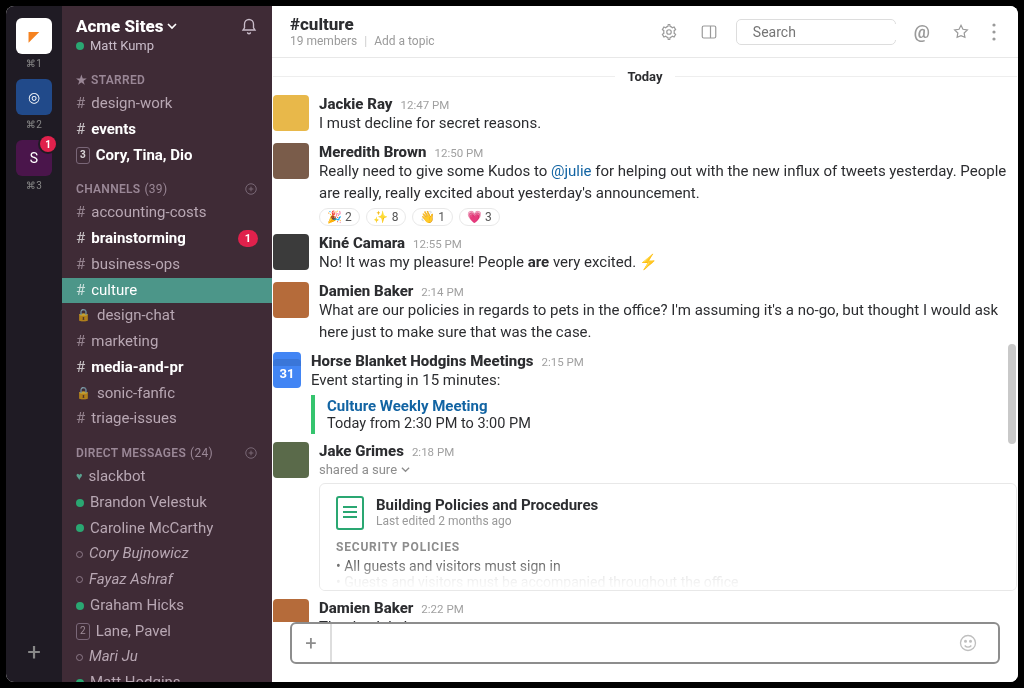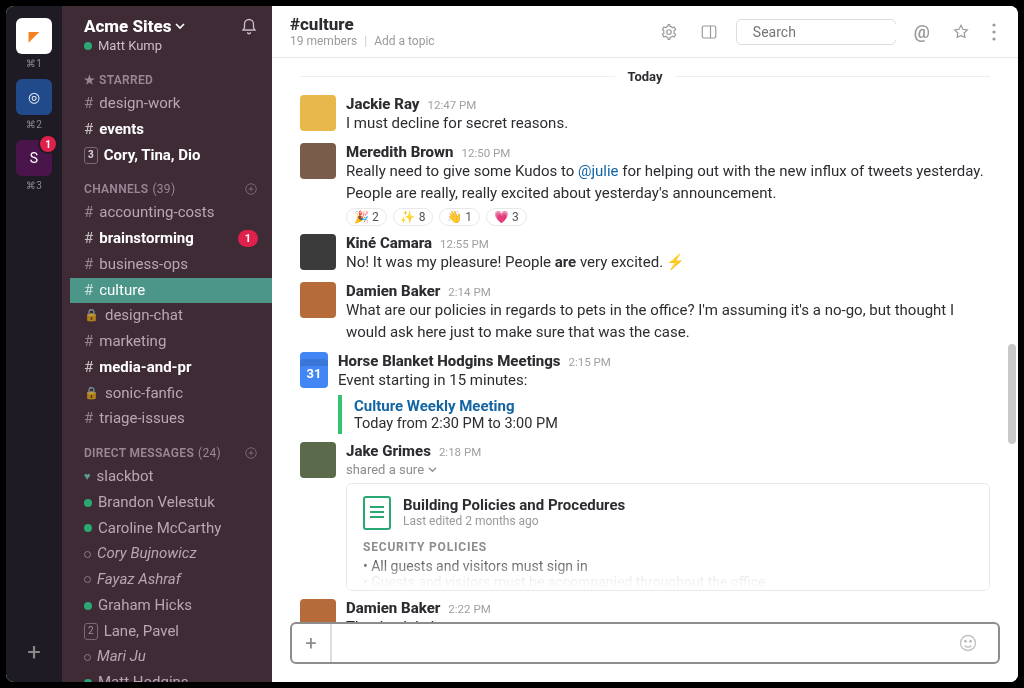--- a/index.html
+++ b/index.html
@@ -10,21 +10,21 @@
   .rail { width:56px; background:#1f1b24; display:flex; flex-direction:column; align-items:center; padding-top:12px; position:relative;}
   .rail-item { width:36px; height:36px; border-radius:6px; margin-bottom:4px; display:flex; align-items:center; justify-content:center; font-size:14px; color:#fff; position:relative; cursor:pointer;}
   .rail-label { font-size:10px; color:#888; margin-bottom:10px; letter-spacing:.5px;}
   .rail-badge { position:absolute; top:-4px; right:-4px; background:#e0214c; color:#fff; font-size:10px; font-weight:700; min-width:16px; height:16px; border-radius:8px; display:flex; align-items:center; justify-content:center; padding:0 3px; box-shadow:0 0 0 2px #1f1b24;}
   .rail-plus { position:absolute; bottom:16px; color:#888; font-size:24px; cursor:pointer;}
   
   .sidebar { width:210px; background:#3f0e40; background:linear-gradient(#4a334c,#3b2a3d); background:#473a4b; color:#c9bcc9; display:flex; flex-direction:column; font-size:15px; overflow:hidden;}
   .sidebar { background:#44313f; }
   .sidebar { background:#3d2b3d; }
   .sidebar { background:#453443; }
-  .sidebar { background:#3e2936;padding-left:8px; }
+  .sidebar { background:#3e2936; }
   .sidebar { background:#45303c; }
   .sidebar { background:#3F2B36; }
   .sb-header { padding:10px 14px 6px; position:relative; }
   .sb-team { color:#fff; font-weight:800; font-size:17px; display:flex; align-items:center; gap:4px; cursor:pointer;}
   .sb-user { display:flex; align-items:center; gap:6px; font-size:13px; color:#c9bcc9; margin-top:2px;}
   .presence { width:8px; height:8px; border-radius:50%; background:#2aa772; display:inline-block;}
   .presence.away { background:transparent; border:1.5px solid #8d7a88; width:7px; height:7px;}
   .bell { position:absolute; right:14px; top:12px; color:#c9bcc9; cursor:pointer;}
   .sb-scroll { flex:1; overflow-y:auto; padding-bottom:20px;}
   .sb-section { padding:14px 14px 4px; font-size:12px; letter-spacing:.3px; color:#9a8796; display:flex; align-items:center; justify-content:space-between;}
@@ -50,21 +50,21 @@
   .chan-titlebox { display:flex; flex-direction:column; line-height:1.1;}
   .chan-title { font-weight:800; font-size:17px; color:#2c2d30;}
   .chan-sub { font-size:12px; color:#9a9a9a; margin-top:2px;}
   .chan-sub .sep{ margin:0 4px; color:#ccc;}
   .chan-sub .topic{ color:#9a9a9a; cursor:pointer;}
   .header-spacer{ flex:1;}
   .header-icon{ color:#9a9a9a; cursor:pointer; padding:4px;}
   .search { display:flex; align-items:center; gap:6px; border:1px solid #ddd; border-radius:5px; padding:4px 10px; width:160px; color:#8d8d8d; font-size:14px;}
   .search input{ border:none; outline:none; flex:1; font-size:14px; color:#333;}
   
-  .messages { flex:1; overflow-y:auto; padding:0 28px 10px; position:relative;}
+  .messages { flex:1; overflow-y:auto; padding:0 1px 10px; position:relative;}
   .day-div { text-align:center; position:relative; margin:8px 0 6px;}
   .day-div::before{ content:""; position:absolute; left:0; right:0; top:50%; border-top:1px solid #eee;}
   .day-div span{ background:#fff; position:relative; padding:0 12px; font-weight:700; font-size:13px; color:#2c2d30;}
   .msg { display:flex; gap:10px; padding:4px 0;}
   .avatar { width:36px; height:36px; border-radius:4px; flex-shrink:0; background:#ccc; display:flex; align-items:center; justify-content:center; font-size:11px; font-weight:700; color:#fff;}
   .msg-body { flex:1; min-width:0;}
   .msg-head { display:flex; align-items:baseline; gap:8px;}
   .msg-author{ font-weight:800; font-size:15px; color:#2c2d30;}
   .msg-time{ font-size:11.5px; color:#a0a0a0;}
   .msg-text{ font-size:15px; color:#2c2d30; line-height:1.45;}

